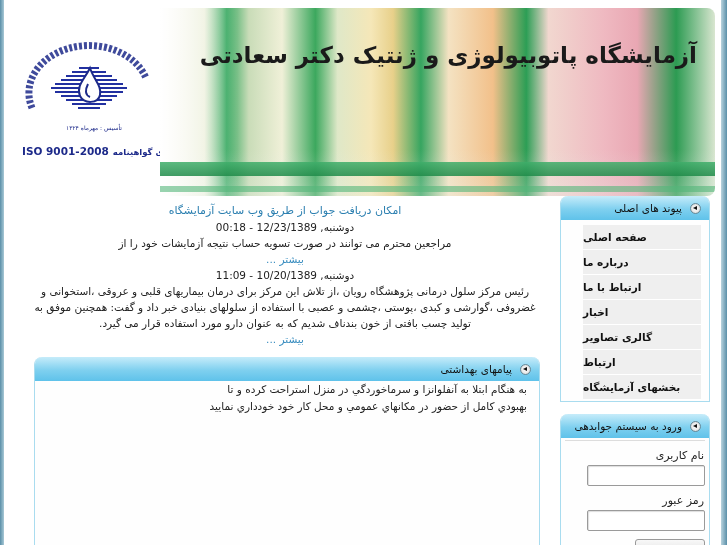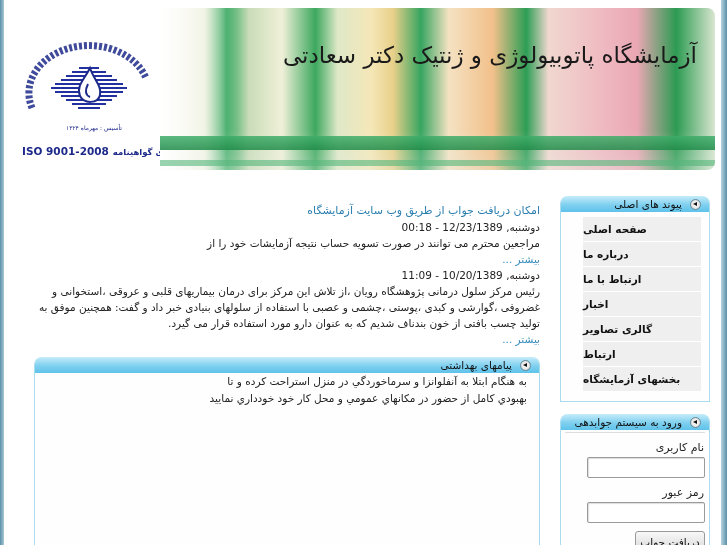--- a/index.html
+++ b/index.html
@@ -26,68 +26,69 @@
   .logo-emblem {
     position: absolute; left: 10px; top: 14px; width: 130px; height: 95px;
   }
   .iso-text {
     position: absolute; left: 8px; top: 121px; width: 150px;
     color: #1d2a8a; font-weight: bold; font-size: 10.5px; white-space: nowrap;
     direction: ltr;
   }
   .iso-text .fa { font-size: 8.5px; margin-left: 4px; }
   .banner {
-    position: absolute; left: 160px; top: 8px; width: 555px; height: 162px;
+    position: absolute; left: 160px; top: 8px; width: 555px; height: 188px;
     border-radius: 0 8px 8px 0;
     overflow: hidden;
     background:
       linear-gradient(to right, rgba(255,255,255,1) 0%, rgba(255,255,255,0.0) 14%),
       linear-gradient(to bottom, rgba(255,255,255,0) 75%, rgba(230,240,235,0.3) 100%),
       linear-gradient(90deg,
         #f4f3e6 0%, #e8ecd2 8%, #2fa55a 12%, #c9dcb8 16%, #f0f0d8 22%,
         #3ca85e 28%, #dfe8c8 32%, #f5e7b8 38%, #e8d08a 42%, #36a560 47%,
         #f4e2c2 52%, #f2c08a 60%, #2c9e55 66%, #f1d7cf 70%, #efb9c1 80%,
         #e9a7b3 86%, #2c9b52 93%, #d9e6d0 100%);
+    font-weight: bold;
   }
   .banner .rack {
     position: absolute; left: 0; right: 0; bottom: 20px; height: 14px;
     background: linear-gradient(to bottom, #3fae6a, #1e8a48);
     opacity: 0.85;
   }
   .banner .rack2 {
     position: absolute; left: 0; right: 0; bottom: 4px; height: 6px;
     background: #53b67a; opacity: 0.6;
   }
   .banner-title {
     position: absolute; right: 18px; top: 34px;
     font-size: 23px; color: #1a1a1a; direction: rtl; white-space: nowrap;
     font-family: "DejaVu Sans", sans-serif;
   }
   
   .news {
     position: absolute; left: 30px; top: 203px; width: 510px;
-    direction: rtl; text-align: right; line-height: 16px;
+    direction: rtl; text-align: center; line-height: 16px;
     font-size: 10.5px;
   }
   .news-title { color: #2b7fb0; font-size: 11px; }
   .news-date { color: #222; direction: rtl; }
   .news-body { color: #222; }
   .news-more { color: #3a8ec0; }
   .news-item + .news-item { margin-top: 0; }
   .clip-1 { white-space: nowrap; overflow: hidden; }
   
   .panel {
     position: absolute;
     border: 1px solid #a9dcef;
     border-top: none;
     border-radius: 8px 8px 0 0;
     background: #fefefe;
   }
   .panel-header {
-    height: 16px;
+    height: 24px;
     border-radius: 7px 7px 0 0;
     background: linear-gradient(to bottom, #c6ecfa 0%, #7fd0ef 55%, #5fc2ea 100%);
     direction: rtl; text-align: center;
     padding-right: 8px;
     display: flex; align-items: center; gap: 8px;
     font-size: 10.5px; color: #111;
   }
   .bullet-icon {
     width: 11px; height: 11px; border-radius: 50%;
     background: radial-gradient(circle, #fff 0%, #e8e8e8 60%, #9aa 100%);

